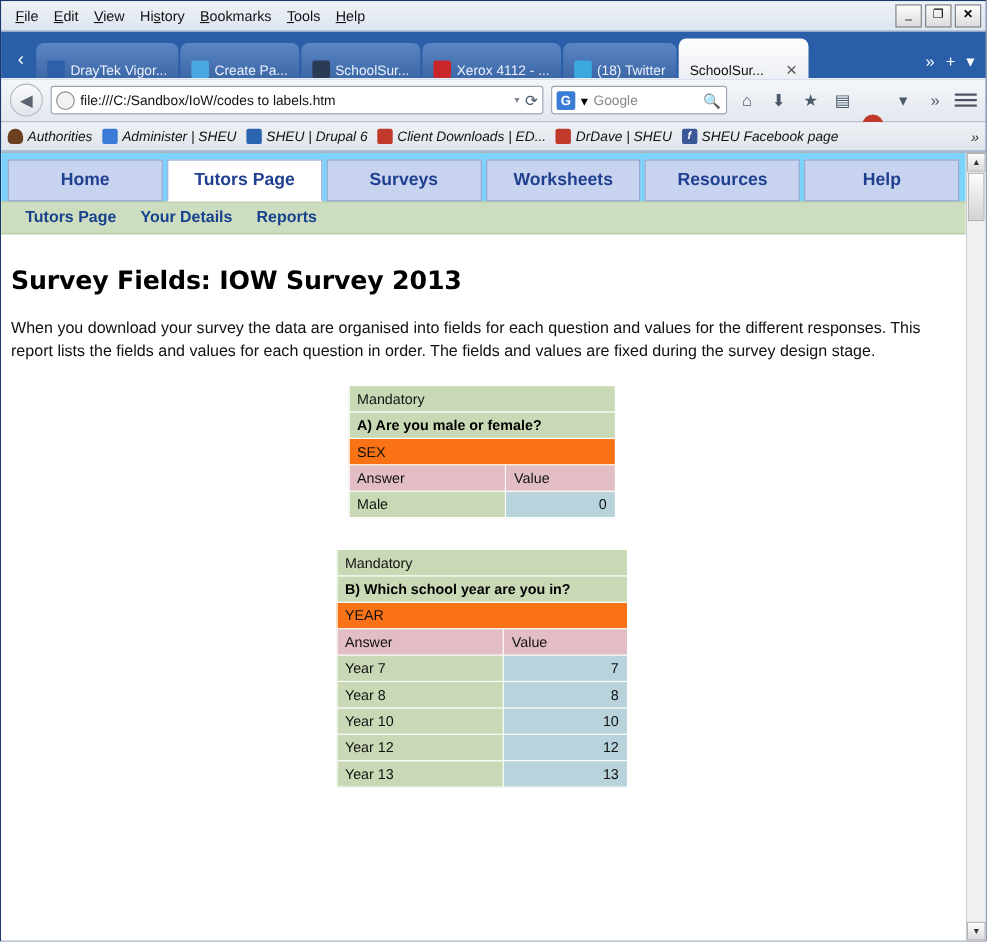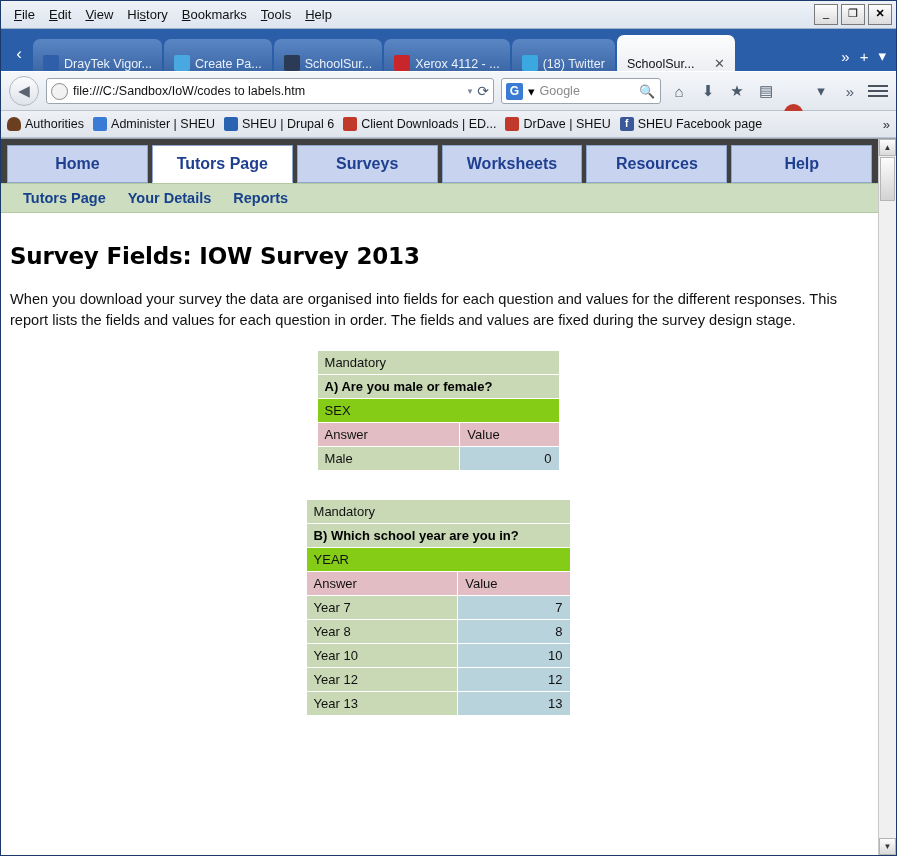--- a/index.html
+++ b/index.html
@@ -244,20 +244,21 @@
     background: linear-gradient(to bottom, #eef1f5, #e0e5ec);
     border-bottom: 1px solid #b8c2cf;
     display: flex;
     align-items: center;
     padding: 0 6px;
     gap: 9px;
     font-size: 12.5px;
     color: #111;
     white-space: nowrap;
     overflow: hidden;
+    font-style: italic;
   }
   .bm { display: flex; align-items: center; gap: 4px; cursor: default; }
   .bmico { width: 14px; height: 14px; border-radius: 2px; display:inline-block;}
   .ico-person { background: #6b3f1f; border-radius: 50% 50% 4px 4px; }
   .ico-home2 { background: #3a7bd5; }
   .ico-red { background: #c0392b; }
   .ico-drupal { background: #2a63b0; }
   .ico-dl { background: #c0392b; }
   .ico-fb { background: #3b5998; color:#fff; font-size:10px; text-align:center; line-height:14px; font-weight:bold;}
   .bm-more { margin-left: auto; color: #333; font-size: 13px; }
@@ -302,21 +303,21 @@
     background: linear-gradient(to bottom, #fdfdfd, #d2d2d2);
     border: 1px solid #b5b5b5;
   }
   .sb-track { flex: 1 1 auto; }
 
   
   .site-nav {
     display: flex;
     gap: 4px;
     padding: 6px 6px 0 6px;
-    background: #404040;
+    background: #7dd3fc;
   }
   .site-tab {
     flex: 1 1 0;
     text-align: center;
     padding: 9px 4px;
     background: #c7d3ef;
     border: 1px solid #8fa6cf;
     color: #1f3f8f;
     font-weight: bold;
     font-size: 16px;
@@ -377,21 +378,21 @@
   .ft-mandatory td {
     background: #c9d9b5;
     color: #111;
   }
   .ft-question td {
     background: #c9d9b5;
     color: #000;
     font-weight: bold;
   }
   .ft-code td {
-    background: #84cc16;
+    background: #f97316;
     color: #111;
   }
   .ft-head td {
     background: #e2bec4;
     color: #111;
   }
   .ft-row td.answer {
     background: #c9d9b5;
     color: #111;
   }

